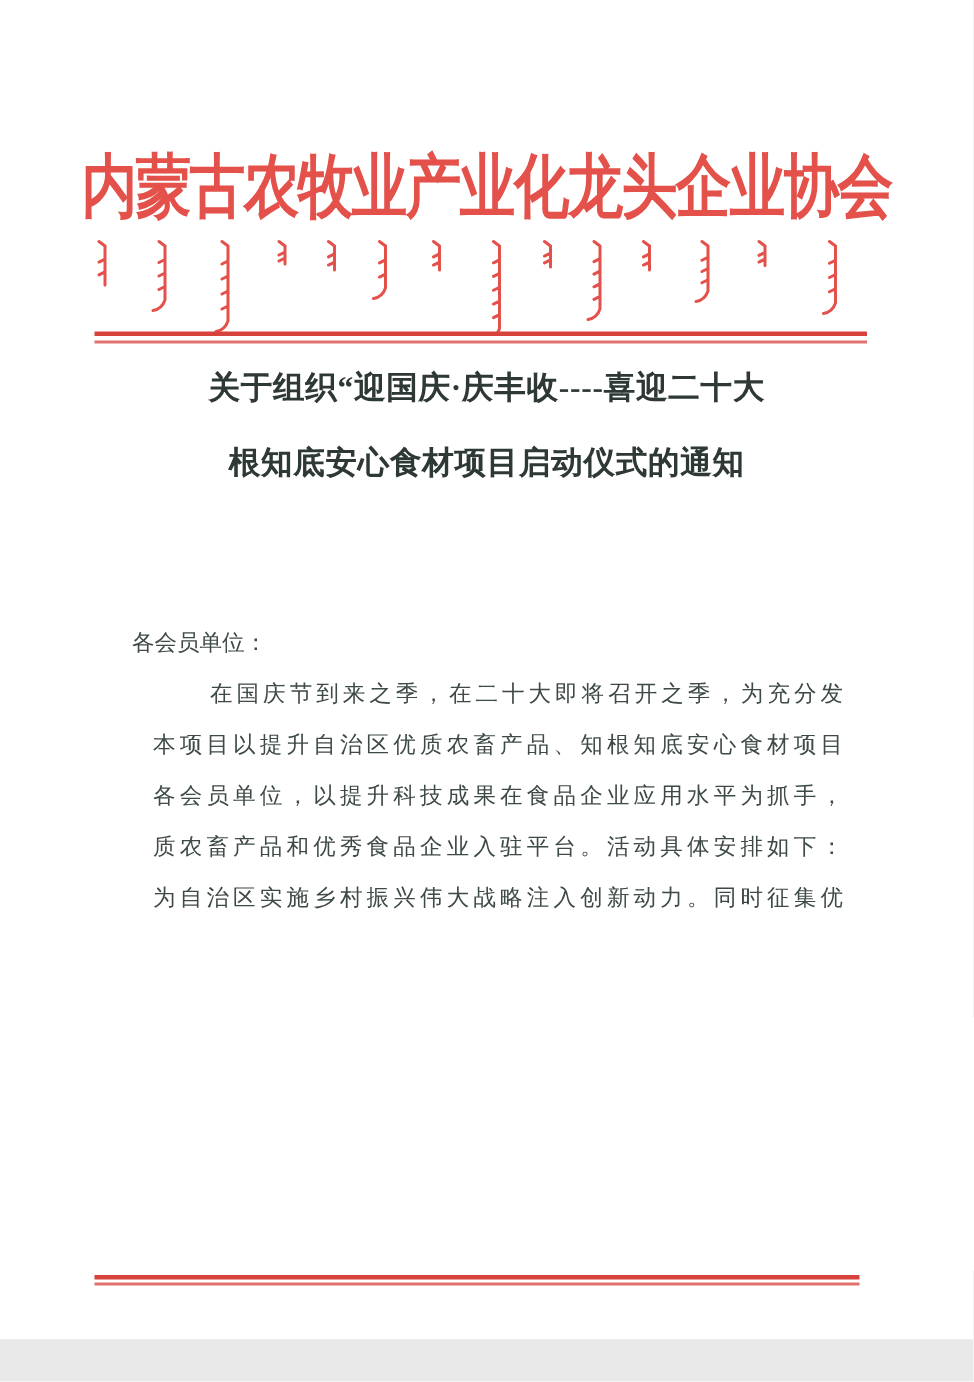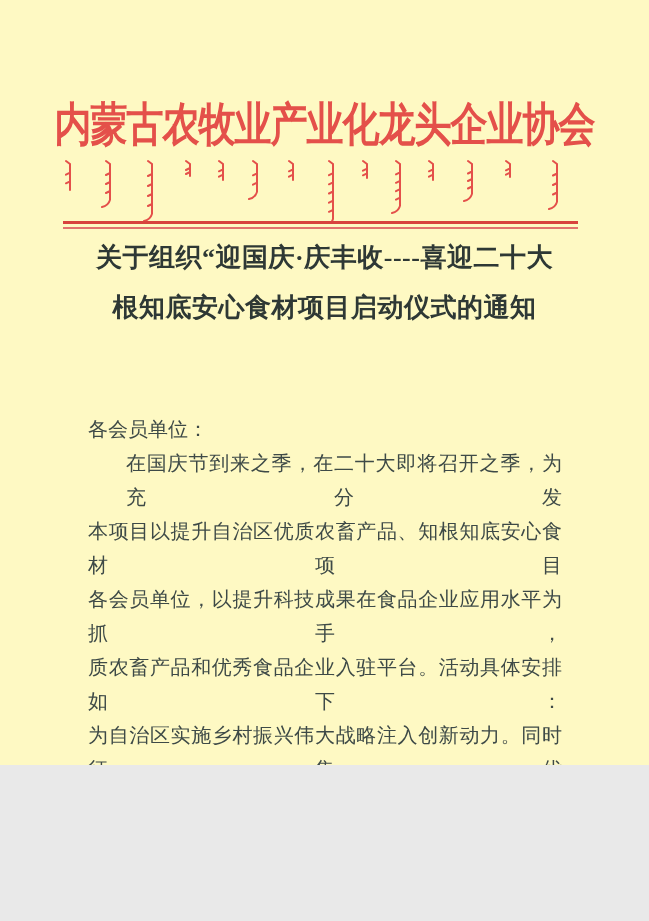--- a/index.html
+++ b/index.html
@@ -1,20 +1,20 @@
 <!DOCTYPE html>
 <html><head>
 <meta charset="utf-8">
 <style>
   html,body{margin:0;padding:0;background:#e9e9e9;}
   .page{
     position:relative;
-    width:649px;height:765px;
+    width:649px;height:893px;
     margin:0 auto;
-    background:#fef9c3;
+    background:#ffffff;
     overflow:hidden;
     font-family:"Liberation Serif","DejaVu Serif",serif;
   }
   
   .org-name{
     position:absolute;top:94px;left:0;width:649px;
     text-align:center;
     font-size:37px;font-weight:700;letter-spacing:-1px;
     color:#e4504a;
     transform:scaleY(1.25);transform-origin:center top;
@@ -33,31 +33,31 @@
     border-top:3px solid #d8423d;border-bottom:2px solid #e2726d;
   }
   
   .title-block{
     position:absolute;top:233px;left:0;width:649px;
     color:#2e3835;
   }
   .title-line{
     height:50px;line-height:50px;
     text-align:center;
-    font-size:26px;font-weight:700;letter-spacing:0.5px;
+    font-size:21px;font-weight:700;letter-spacing:0.5px;
     white-space:nowrap;
   }
   
   .body-block{
     position:absolute;top:412px;left:88px;width:474px;
     color:#3e4a47;
-    font-size:20px;
+    font-size:15px;
   }
   .line{min-height:34px;line-height:34px;}
-  .j{text-align:justify;text-align-last:justify;}
+  .j{text-align:justify;text-align-last:justify;margin-left:14px;}
   .indent{padding-left:38px;}
 </style>
 </head>
 <body>
 
 <div class="page">
 
   <div class="org-name">内蒙古农牧业产业化龙头企业协会</div>
 
   <div class="mongolian-row">

